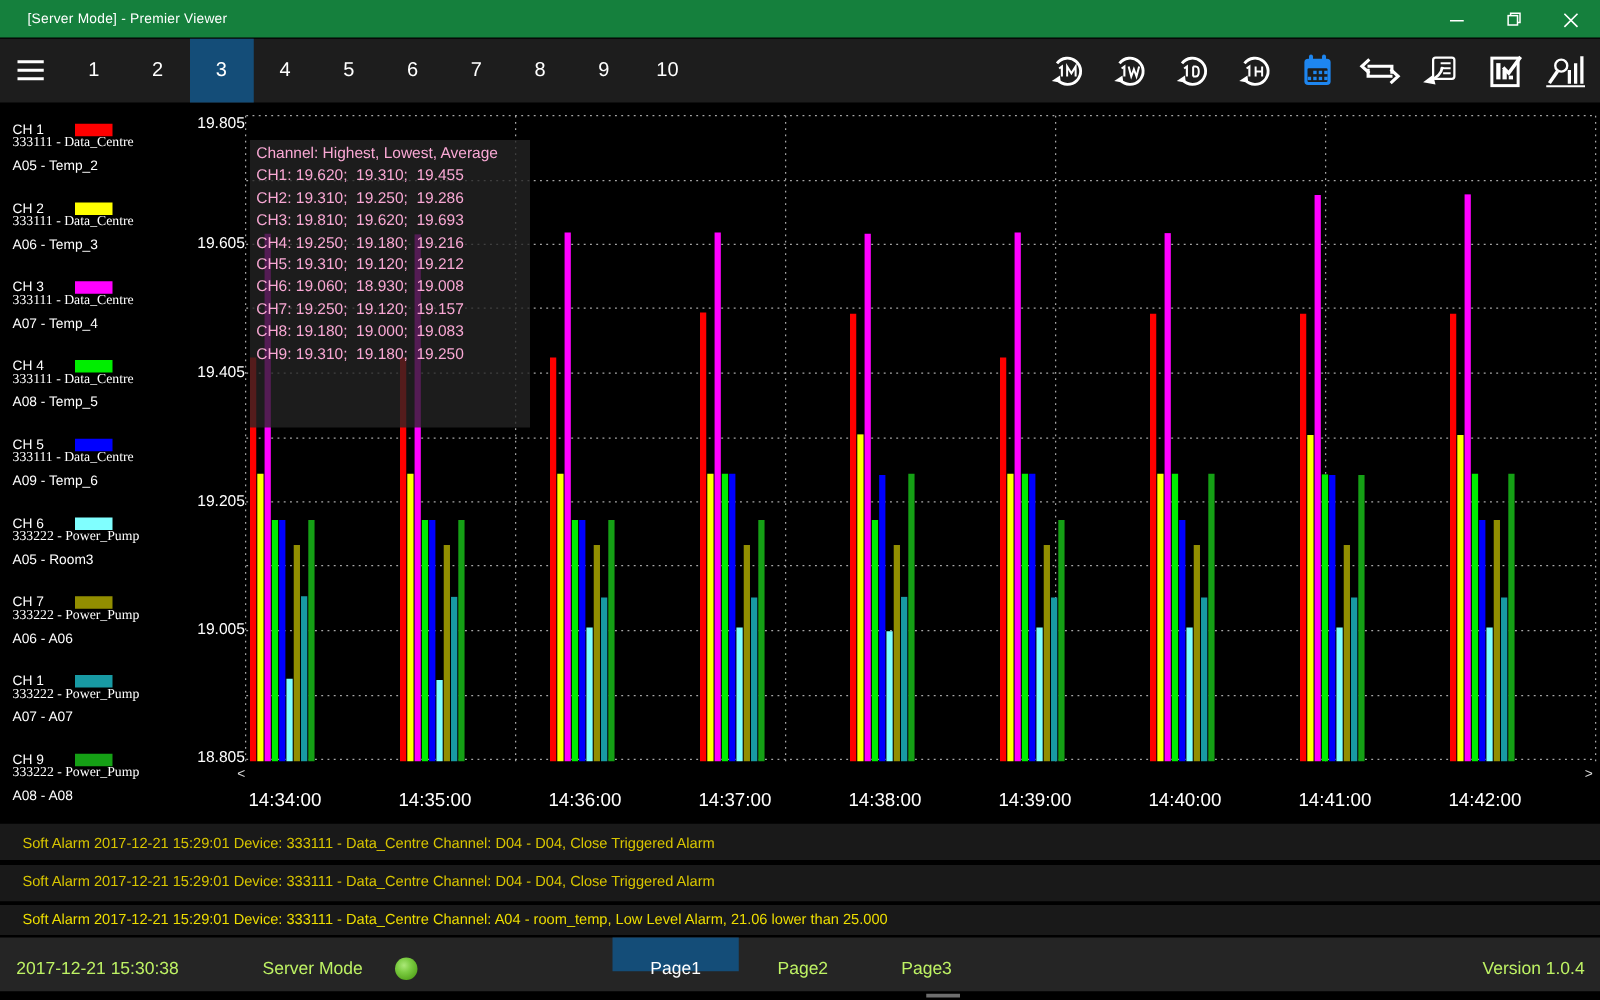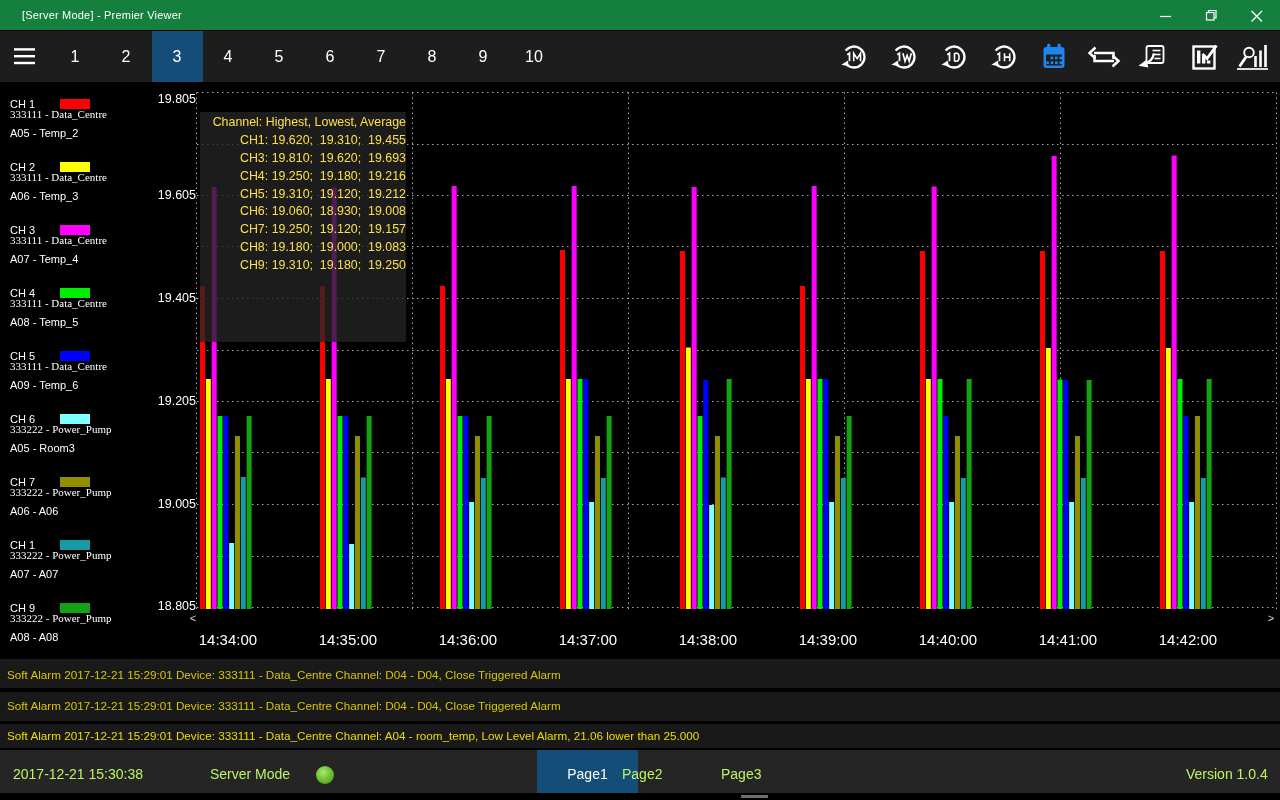--- a/index.html
+++ b/index.html
@@ -19,33 +19,33 @@
 #tab3 { background:#144d78; }
 
 
 .ch { position:absolute; left:10px; color:#fff; font-size:11px; }
 .chname { height:15px; line-height:15px; }
 .sw { position:absolute; left:49.5px; width:30px; height:10px; }
 .chl2 { position:absolute; left:0; top:10px; height:14px; line-height:14px; white-space:nowrap;font-family:Liberation Serif, serif; }
 .chl3 { position:absolute; left:0; top:28.9px; height:14px; line-height:14px; white-space:nowrap; }
 
 
-#tooltip { position:absolute; left:200px; top:112px; width:206px; height:230px;
-  background:rgba(36,36,36,0.78); color:#fde047; font-size:12.4px; padding:2px 0 0 5px;text-align:right; }
+#tooltip { position:absolute; left:200px; top:112px; width:224px; height:230px;
+  background:rgba(36,36,36,0.78); color:#f9a8d4; font-size:12.4px; padding:2px 0 0 5px; }
 #tooltip div { height:17.9px; line-height:17.9px; white-space:pre; }
 
 
 .alarm { position:absolute; left:0; width:1280px; background:#191919;
-  font-size:11.7px; padding-left:7px; white-space:nowrap; }
+  font-size:11.7px; padding-left:18px; white-space:nowrap; }
 
 
 #statusbar { position:absolute; left:0; top:750px; width:1280px; height:43px; background:#252525; }
 .sbtext { position:absolute; color:#bef264; font-size:14px; top:0; height:43px; line-height:48px; }
-#page1 { position:absolute; left:490px; top:0; width:101px; height:43px; background:#144d78;
-  color:#fff; font-size:14px; line-height:48px; text-align:center;margin-left:47px; }
+#page1 { position:absolute; left:490px; top:0; width:101px; height:27px; background:#144d78;
+  color:#fff; font-size:14px; line-height:48px; text-align:center; }
 #grip { position:absolute; left:741px; top:795px; width:27px; height:3px; background:#6e6e6e; }
 </style>
 </head>
 <body>
 <div id="app">
 
 <div id="titlebar">
   <div id="title">[Server Mode] - Premier Viewer</div>
   <svg class="abs" style="left:1140px;top:0" width="140" height="30" viewBox="0 0 140 30">
     <line x1="20" y1="16.5" x2="31" y2="16.5" stroke="#fff" stroke-width="1.2"></line>
@@ -299,20 +299,21 @@
   <div class="chname">CH 9</div>
   <div class="sw" style="top:2px;background:#15a015"></div>
   <div class="chl2">333222 - Power_Pump</div>
   <div class="chl3">A08 - A08</div>
 </div>
 </div>
 
 <div id="tooltip">
 <div>Channel: Highest, Lowest, Average</div>
 <div>CH1: 19.620;  19.310;  19.455</div>
+<div>CH2: 19.310;  19.250;  19.286</div>
 <div>CH3: 19.810;  19.620;  19.693</div>
 <div>CH4: 19.250;  19.180;  19.216</div>
 <div>CH5: 19.310;  19.120;  19.212</div>
 <div>CH6: 19.060;  18.930;  19.008</div>
 <div>CH7: 19.250;  19.120;  19.157</div>
 <div>CH8: 19.180;  19.000;  19.083</div>
 <div>CH9: 19.310;  19.180;  19.250</div>
 </div>
 
 <div class="alarm" style="top:659px;height:29px;line-height:31px;color:#d8c500">Soft Alarm 2017-12-21 15:29:01 Device: 333111 - Data_Centre Channel: D04 - D04, Close Triggered Alarm</div>

